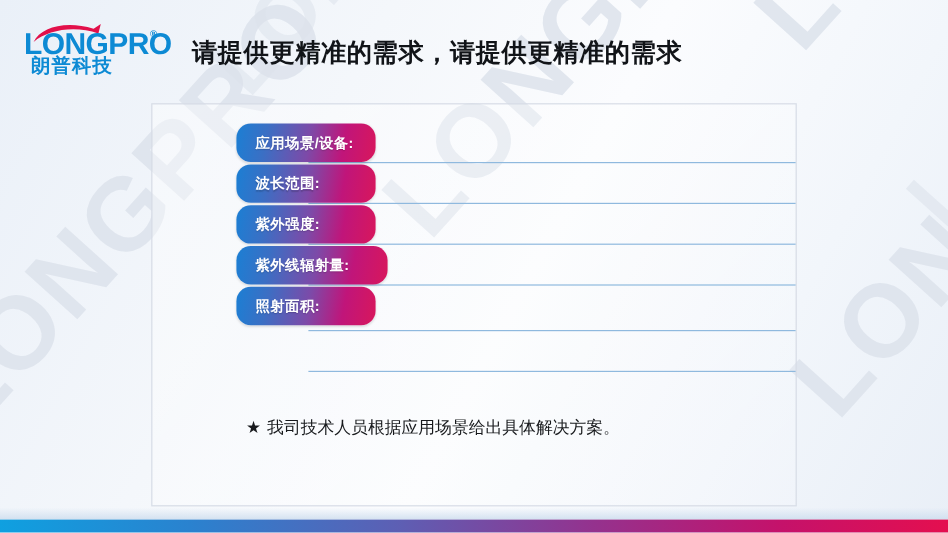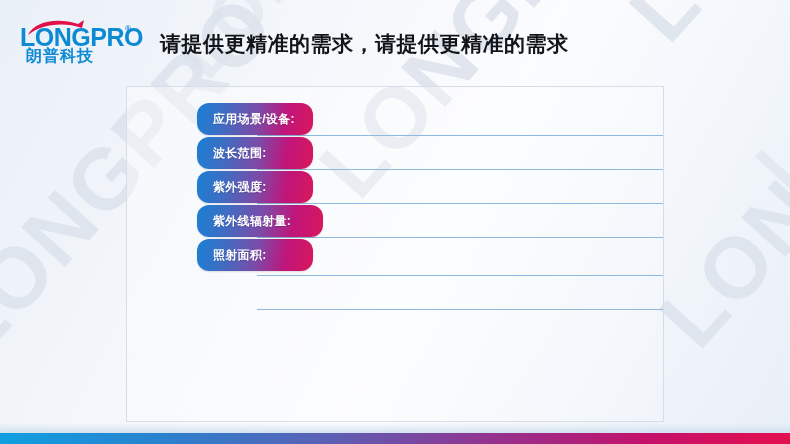--- a/index.html
+++ b/index.html
@@ -174,17 +174,20 @@
       </div>
     </div>
 
     <div class="row">
       <div class="line"></div>
     </div>
 
 
   </div>
 
+  <div id="note">
+    <span class="star">★</span><span>我司技术人员根据应用场景给出具体解决方案。</span>
+  </div>
 
   <div id="bottomfade"></div>
   <div id="bottombar"></div>
 
 </div>
 
 </body></html>

